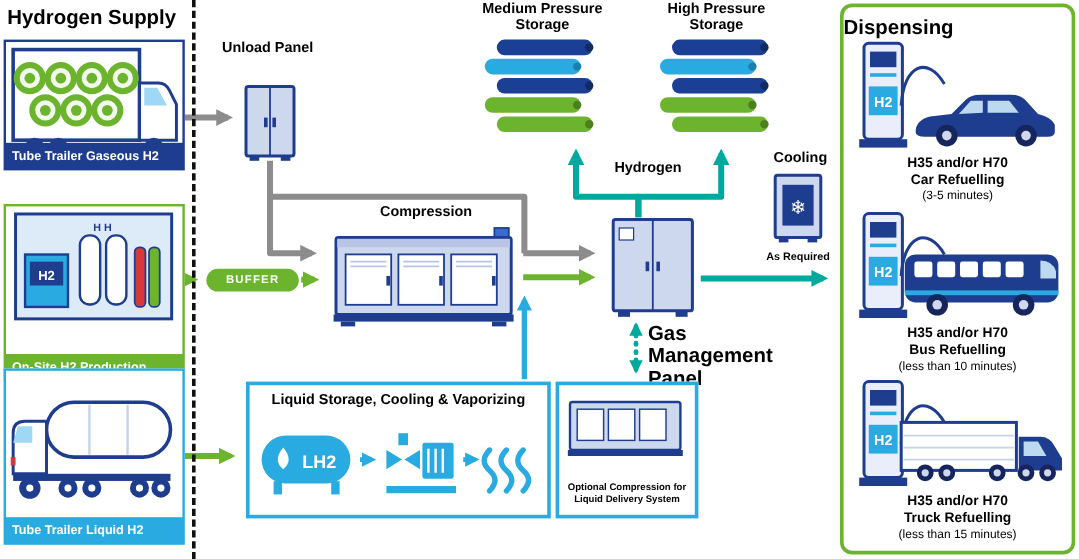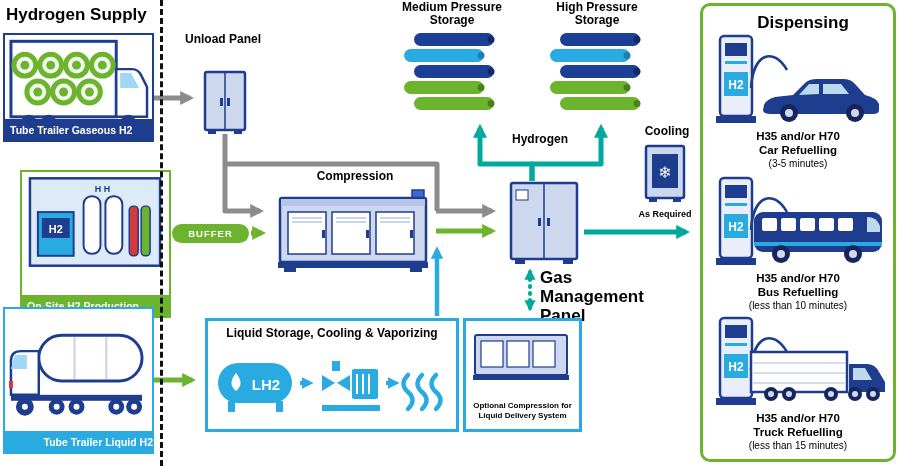--- a/index.html
+++ b/index.html
@@ -106,36 +106,36 @@
       </g>
       <g fill="#fff">
           <circle cx="24" cy="88" r="3"></circle>
           <circle cx="44" cy="88" r="3"></circle>
           <circle cx="124" cy="88" r="3"></circle>
         </g>
     </svg>
     <div class="bar bar-navy">Tube Trailer Gaseous H2</div>
   </div>
 
-  <div class="abs card" style="left:20px;top:170px;width:151px;height:148px;border-color:#6cb32e;">
+  <div class="abs card" style="left:3px;top:170px;width:151px;height:148px;border-color:#6cb32e;">
     <svg width="146" height="105" viewBox="0 0 147 105">
       <rect x="8" y="6" width="131" height="88" fill="#dcebf7" stroke="#1e3d8f" stroke-width="2.5"></rect>
       <text x="81" y="20" font-size="9" font-weight="bold" fill="#1e3d8f" text-anchor="middle">H H</text>
       <rect x="16" y="40" width="36" height="44" fill="#29abe2" stroke="#1e3d8f" stroke-width="2"></rect>
       <rect x="20" y="46" width="28" height="20" fill="#1e3d8f"></rect>
       <text x="34" y="61" font-size="11" font-weight="bold" fill="#fff" text-anchor="middle">H2</text>
       <rect x="62" y="24" width="17" height="58" rx="8" fill="#fff" stroke="#1e3d8f" stroke-width="2"></rect>
       <rect x="84" y="24" width="17" height="58" rx="8" fill="#fff" stroke="#1e3d8f" stroke-width="2"></rect>
       <rect x="108" y="34" width="9" height="50" rx="4" fill="#d6393a" stroke="#1e3d8f" stroke-width="1.5"></rect>
       <rect x="120" y="34" width="9" height="50" rx="4" fill="#6cb32e" stroke="#1e3d8f" stroke-width="1.5"></rect>
     </svg>
     <div class="bar bar-green">On-Site H2 Production</div>
   </div>
 
-  <div class="abs card" style="left:3px;top:307px;width:151px;height:147px;border-color:#29abe2;text-align:right;">
+  <div class="abs card" style="left:3px;top:307px;width:151px;height:147px;border-color:#29abe2;">
     <svg width="146" height="123" viewBox="0 0 147 123">
       <rect x="34" y="26" width="104" height="46" rx="23" fill="#fff" stroke="#1e3d8f" stroke-width="3"></rect>
       <line x1="70" y1="28" x2="70" y2="70" stroke="#c6d2ea" stroke-width="2"></line>
       <line x1="102" y1="28" x2="102" y2="70" stroke="#c6d2ea" stroke-width="2"></line>
       <rect x="6" y="86" width="132" height="6" fill="#1e3d8f"></rect>
       <path d="M6,52 q0,-10 10,-10 h18 v44 H6 z" fill="#fff" stroke="#1e3d8f" stroke-width="2.5"></path>
       <path d="M10,46 h12 v14 h-16 z" fill="#9fd8f5"></path>
       <rect x="4" y="72" width="4" height="7" fill="#d6393a"></rect>
       <g fill="#1e3d8f">
         <circle cx="20" cy="98" r="9"></circle>
@@ -296,21 +296,21 @@
         <rect x="8" y="12" width="22" height="26"></rect>
           <rect x="34" y="12" width="22" height="26"></rect>
           <rect x="60" y="12" width="22" height="26"></rect>
       </g>
       <rect x="0" y="46" width="96" height="5" fill="#1e3d8f"></rect>
     </svg>
     <div class="abs" style="left:3px;right:3px;bottom:8px;font-size:8px;font-weight:bold;text-align:center;line-height:1.25;">Optional Compression for Liquid Delivery System</div>
   </div>
 
   <div class="abs green-box" style="left:700px;top:3px;width:196px;height:459px;">
-    <div class="big-title" style="text-align:center;padding-top:7px;padding-left:10px;">Dispensing</div>
+    <div class="big-title" style="padding-top:7px;">Dispensing</div>
 
     <div class="abs" style="left:0;top:28px;width:100%;height:140px;">
       <svg class="abs" style="left:12px;top:0;" width="42" height="92" viewBox="0 0 42 92">
         <rect x="5" y="2" width="32" height="80" rx="4" fill="#e9eefa" stroke="#1e3d8f" stroke-width="2.5"></rect>
         <rect x="10" y="9" width="22" height="13" fill="#1e3d8f"></rect>
         <rect x="10" y="27" width="22" height="3" fill="#29abe2"></rect>
         <rect x="9" y="38" width="24" height="24" fill="#29abe2"></rect>
         <text x="21" y="55" font-size="12" font-weight="bold" fill="#fff" text-anchor="middle">H2</text>
         <rect x="1" y="82" width="40" height="7" fill="#1e3d8f"></rect>
       </svg>

